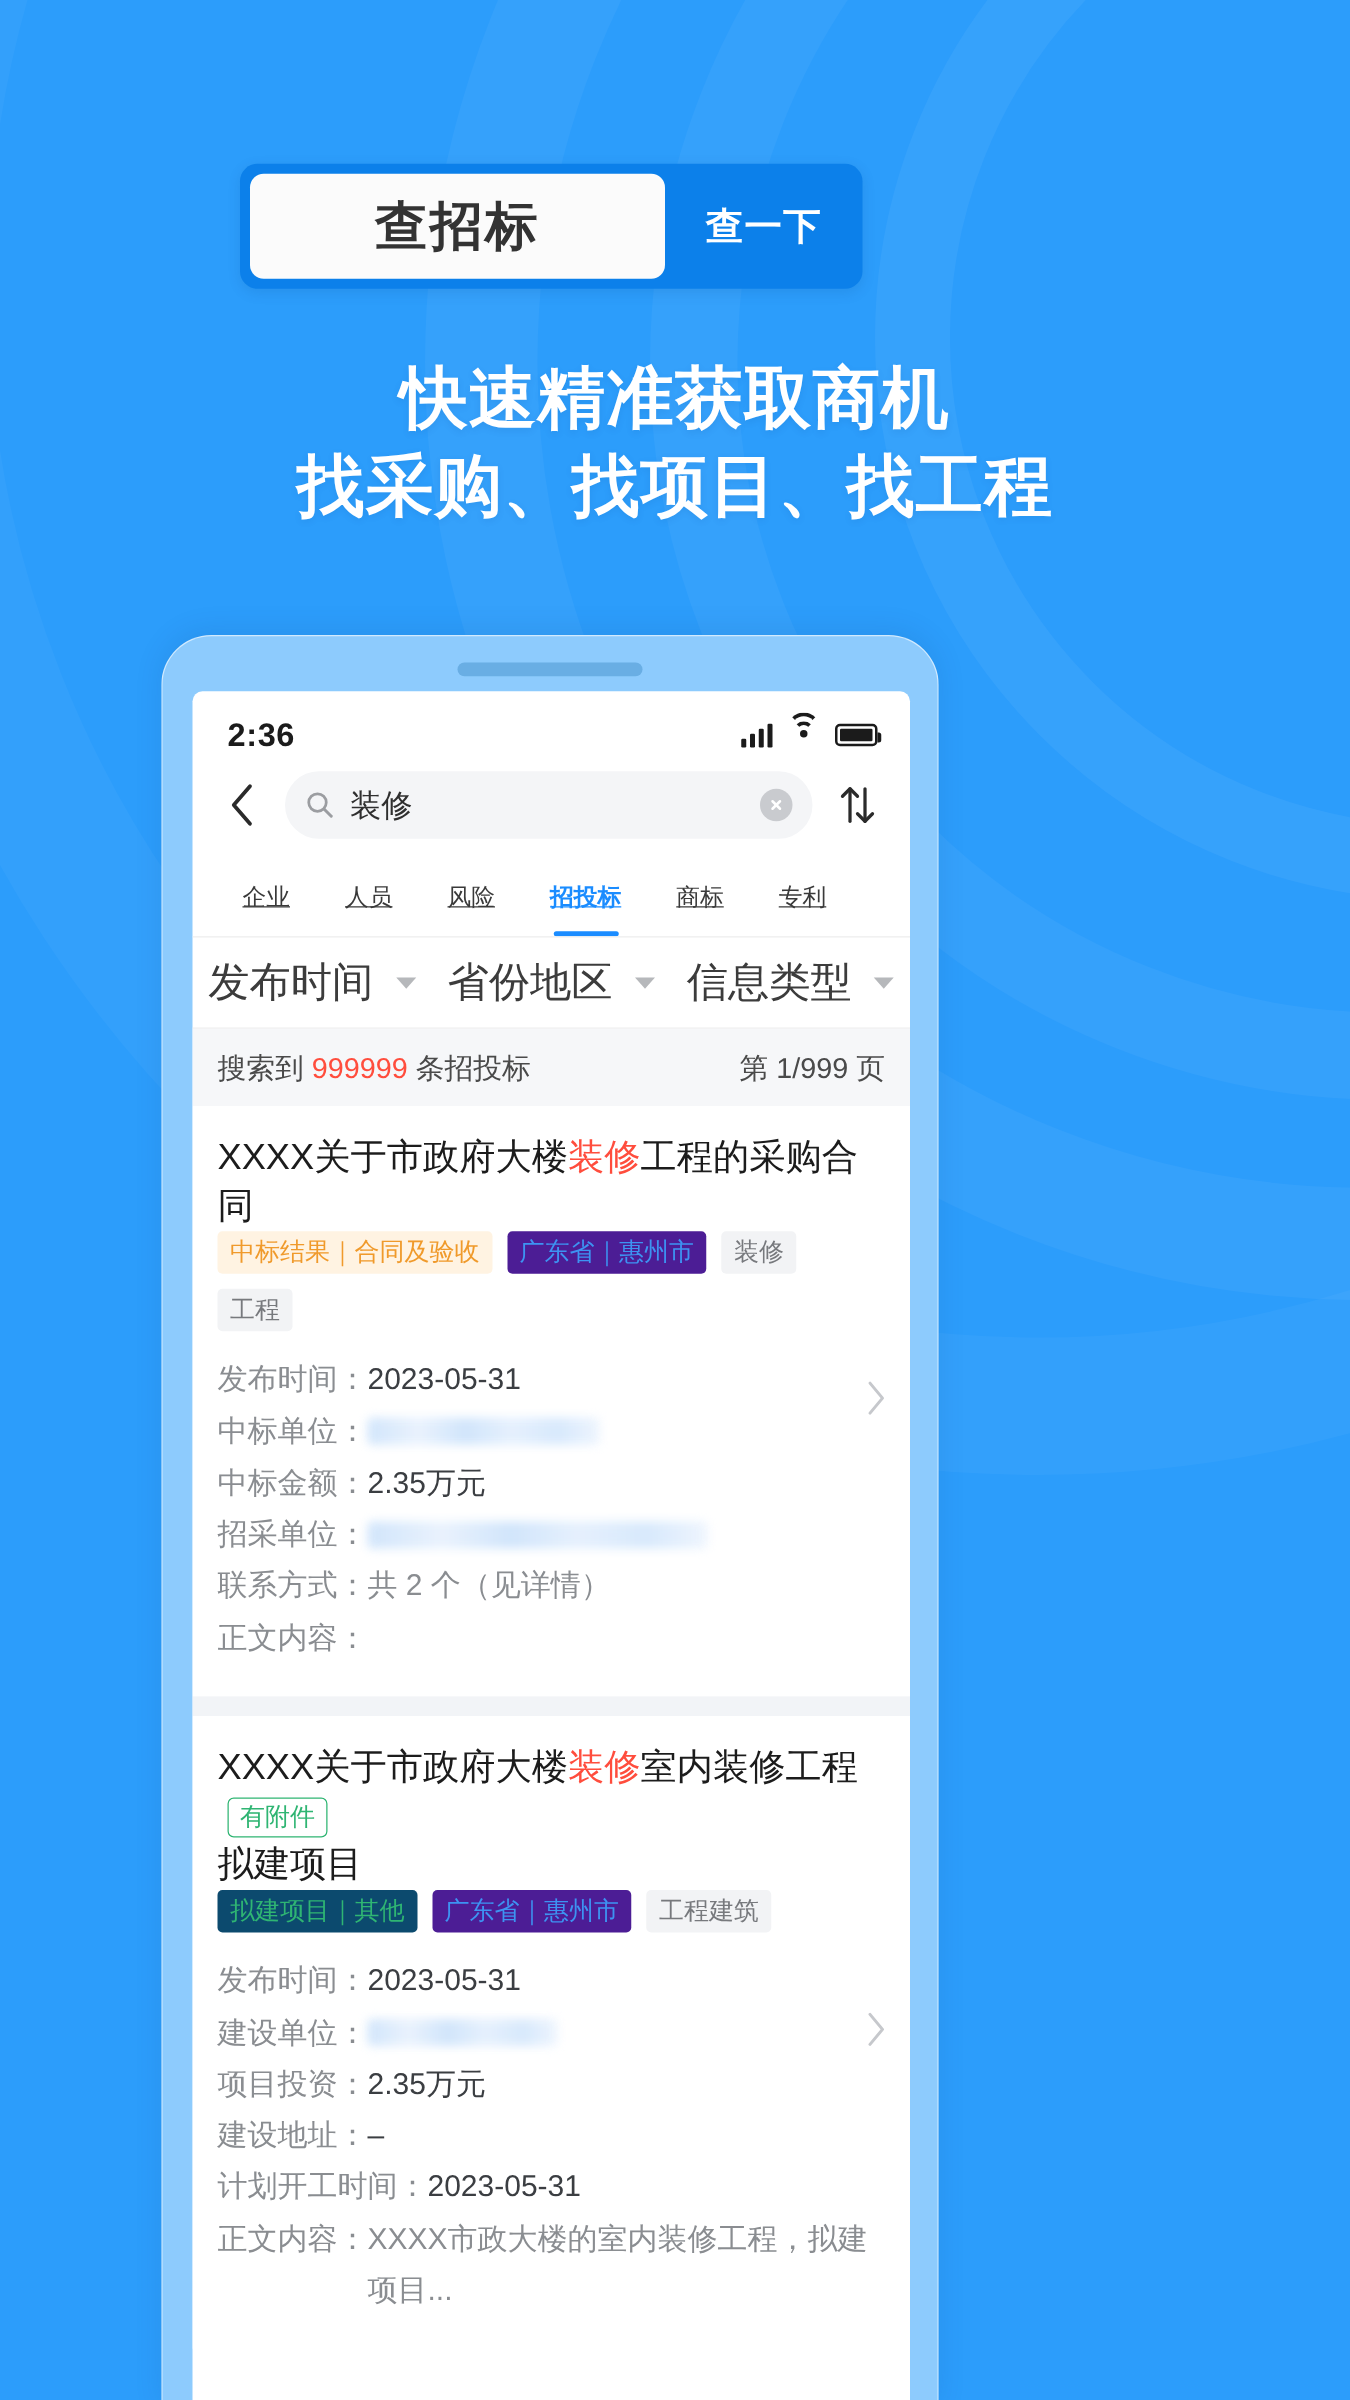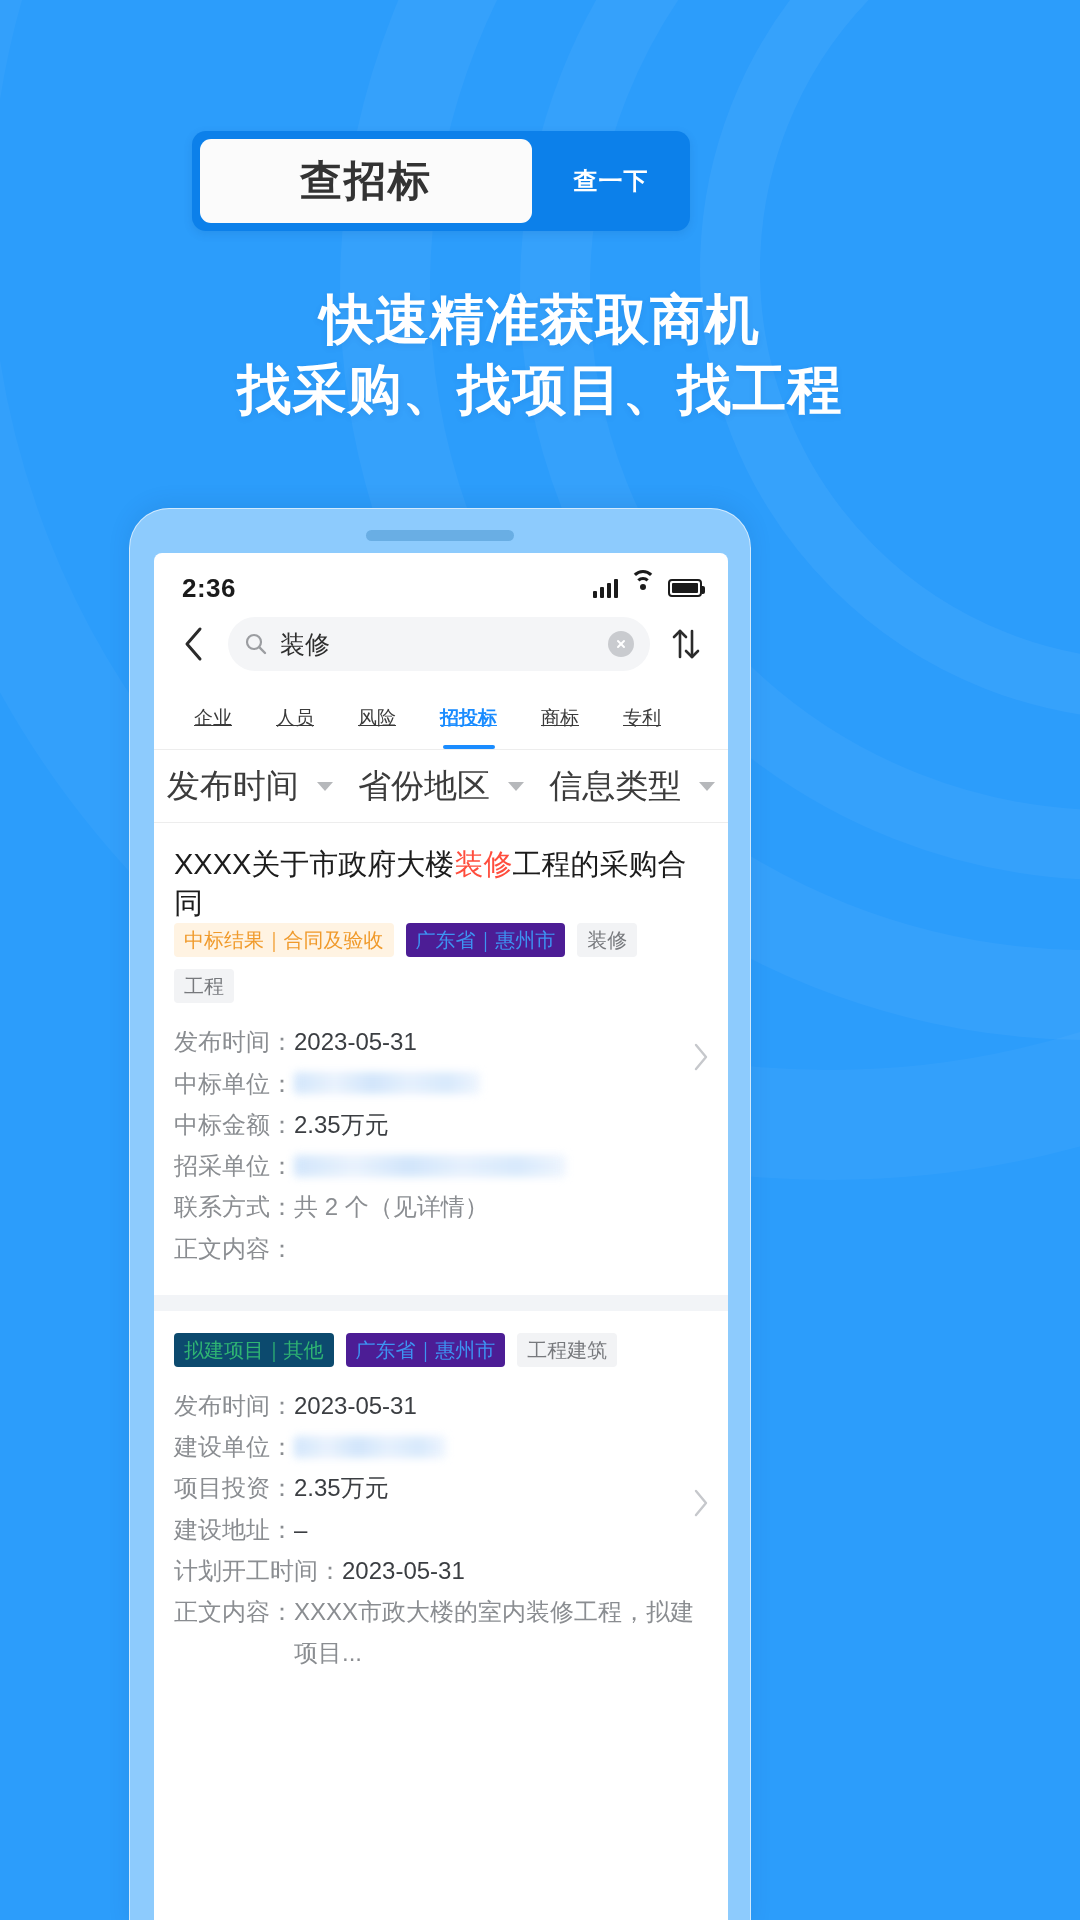--- a/index.html
+++ b/index.html
@@ -25,21 +25,21 @@
     background:#0c80ea;border-radius:14px;display:flex;align-items:center;
     box-shadow:0 3px 10px rgba(0,60,120,0.12);
   }
   .top-btn .white-card{
     width:332px;height:84px;margin-left:8px;background:#fbfbfb;border-radius:11px;
     display:flex;align-items:center;justify-content:center;
     font-size:42px;font-weight:bold;color:#333;letter-spacing:2px;
   }
   .top-btn .cta{
     flex:1;display:flex;align-items:center;justify-content:center;
-    font-size:24px;font-weight:bold;color:#ffffff;letter-spacing:1px;
+    font-size:30px;font-weight:bold;color:#ffffff;letter-spacing:1px;
   }
 
   
   .headline{
     position:absolute;left:0;right:0;top:288px;text-align:center;color:#fff;
     font-size:54px;font-weight:bold;line-height:1.18;letter-spacing:1px;
     text-shadow:0 2px 6px rgba(0,60,130,0.10);
   }
   .headline div + div{margin-top:6px;}
 
@@ -243,20 +243,28 @@
         <span>省份地区</span>
         <span class="caret"></span>
       </div>
       <div class="filter">
         <span>信息类型</span>
         <span class="caret"></span>
       </div>
     </div>
     <div class="filters-line"></div>
 
+    <div class="countbar">
+      <div>
+        <span>搜索到</span>
+        <span class="num">999999</span>
+        <span>条招投标</span>
+      </div>
+      <div>第 1/999 页</div>
+    </div>
 
     <div class="card">
       <div class="card-title">
         <span>XXXX关于市政府大楼</span><span class="hl">装修</span><span>工程的采购合同</span>
       </div>
       <div class="tagrow">
         <span class="tag orange">中标结果｜合同及验收</span>
         <span class="tag blue">广东省｜惠州市</span>
         <span class="tag grey">装修</span>
         <span class="tag grey">工程</span>
@@ -289,20 +297,23 @@
       <span class="chev">
         <svg width="18" height="30" viewBox="0 0 18 30">
             <polyline points="4,3 14,15 4,27" fill="none" stroke="#c6c8cc" stroke-width="2.4" stroke-linecap="round" stroke-linejoin="round"></polyline>
           </svg>
       </span>
     </div>
 
     <div class="gap"></div>
 
     <div class="card">
+      <div class="card-title">
+        <span>XXXX关于市政府大楼</span><span class="hl">装修</span><span>室内装修工程</span><span class="attach">有附件</span><br><span>拟建项目</span>
+      </div>
       <div class="tagrow">
         <span class="tag green">拟建项目｜其他</span>
         <span class="tag blue">广东省｜惠州市</span>
         <span class="tag grey">工程建筑</span>
       </div>
       <div class="fields">
         <div class="frow">
             <span class="flabel">发布时间：</span>
             <span class="fval">2023-05-31</span>
           </div>

